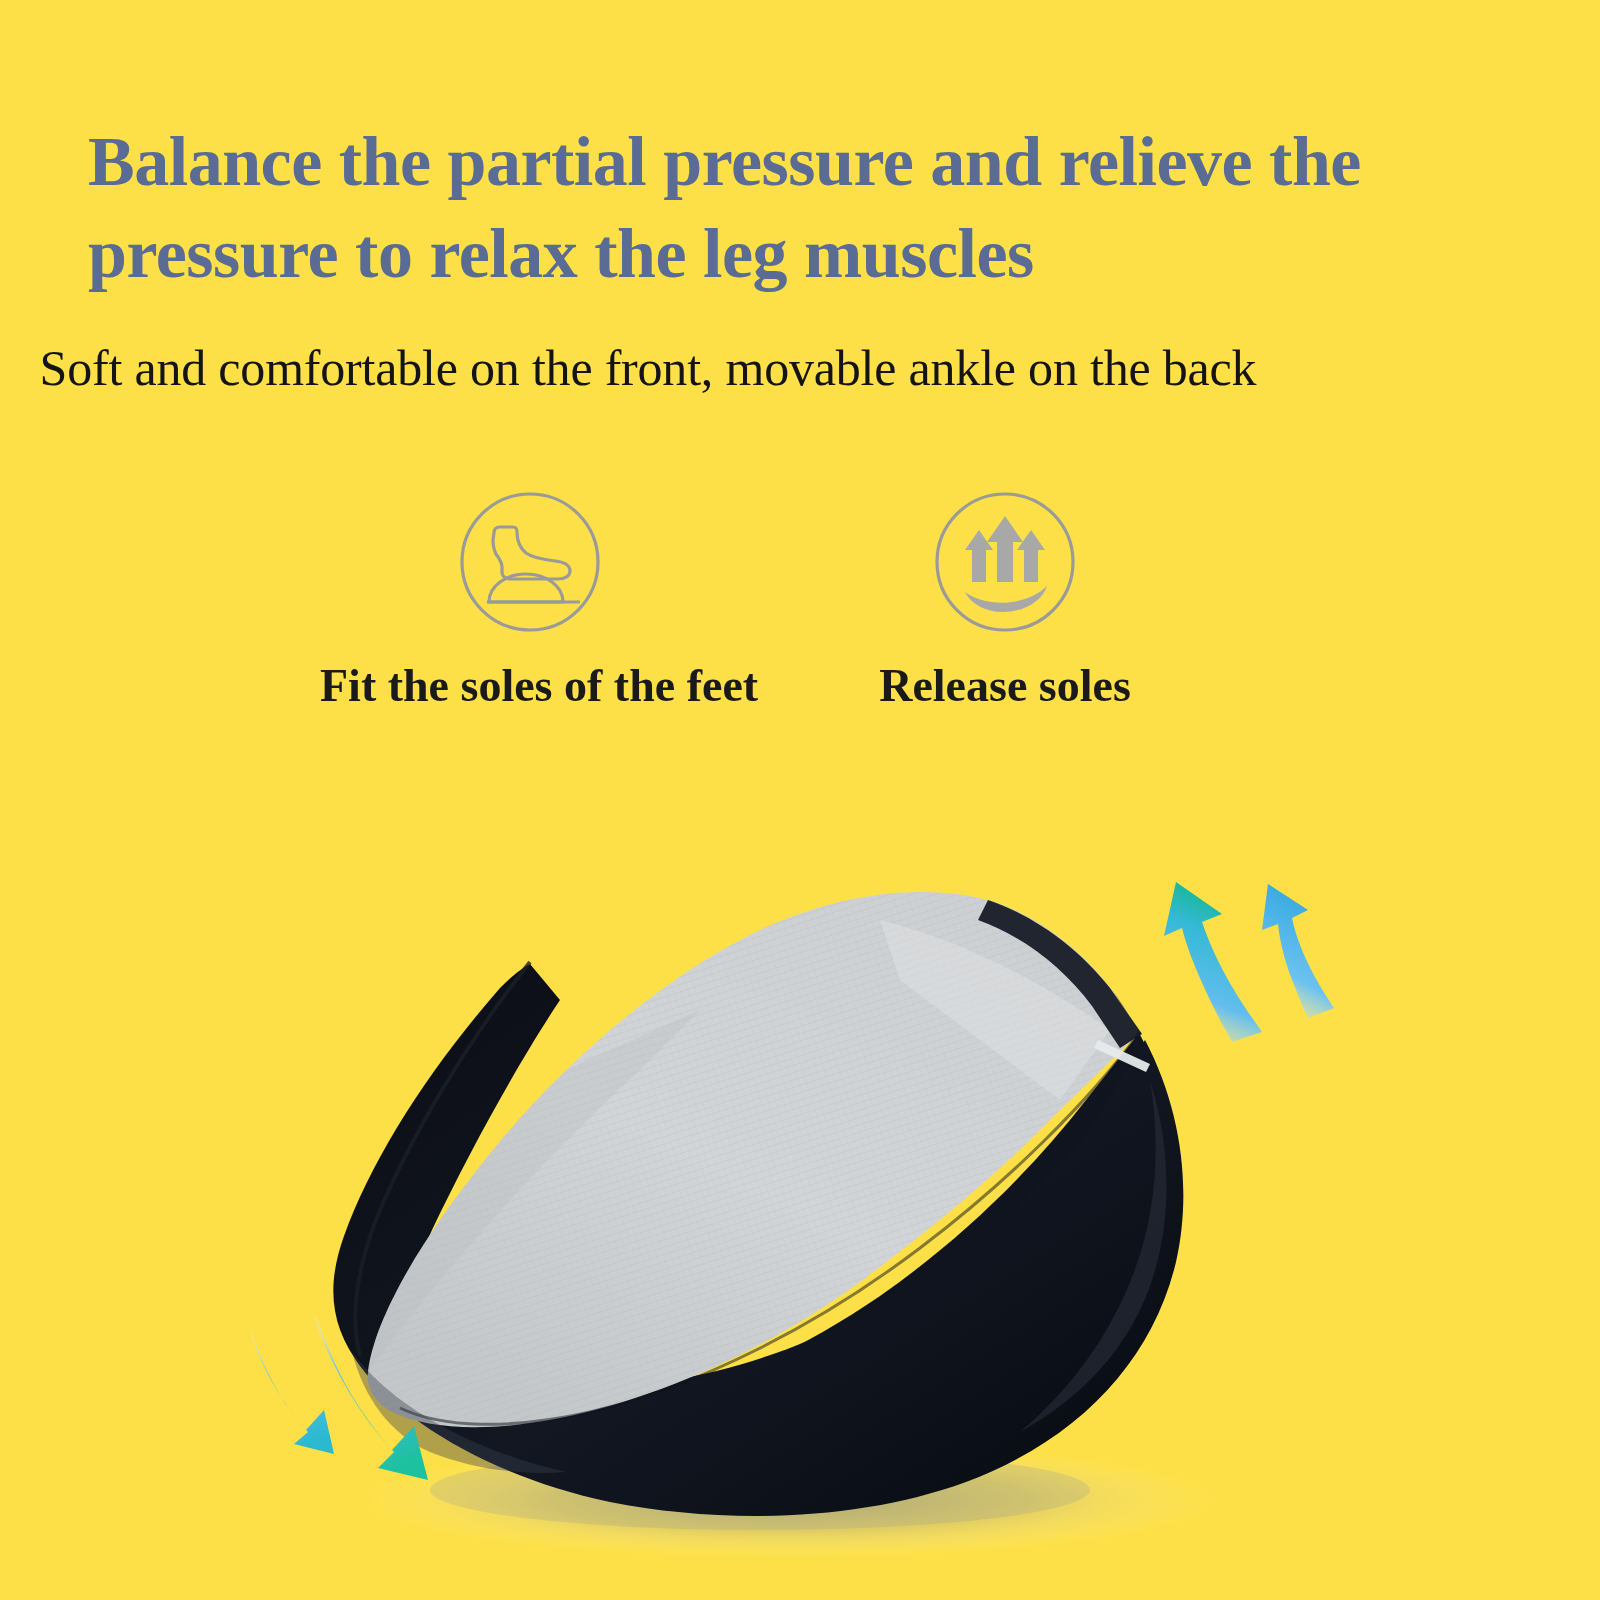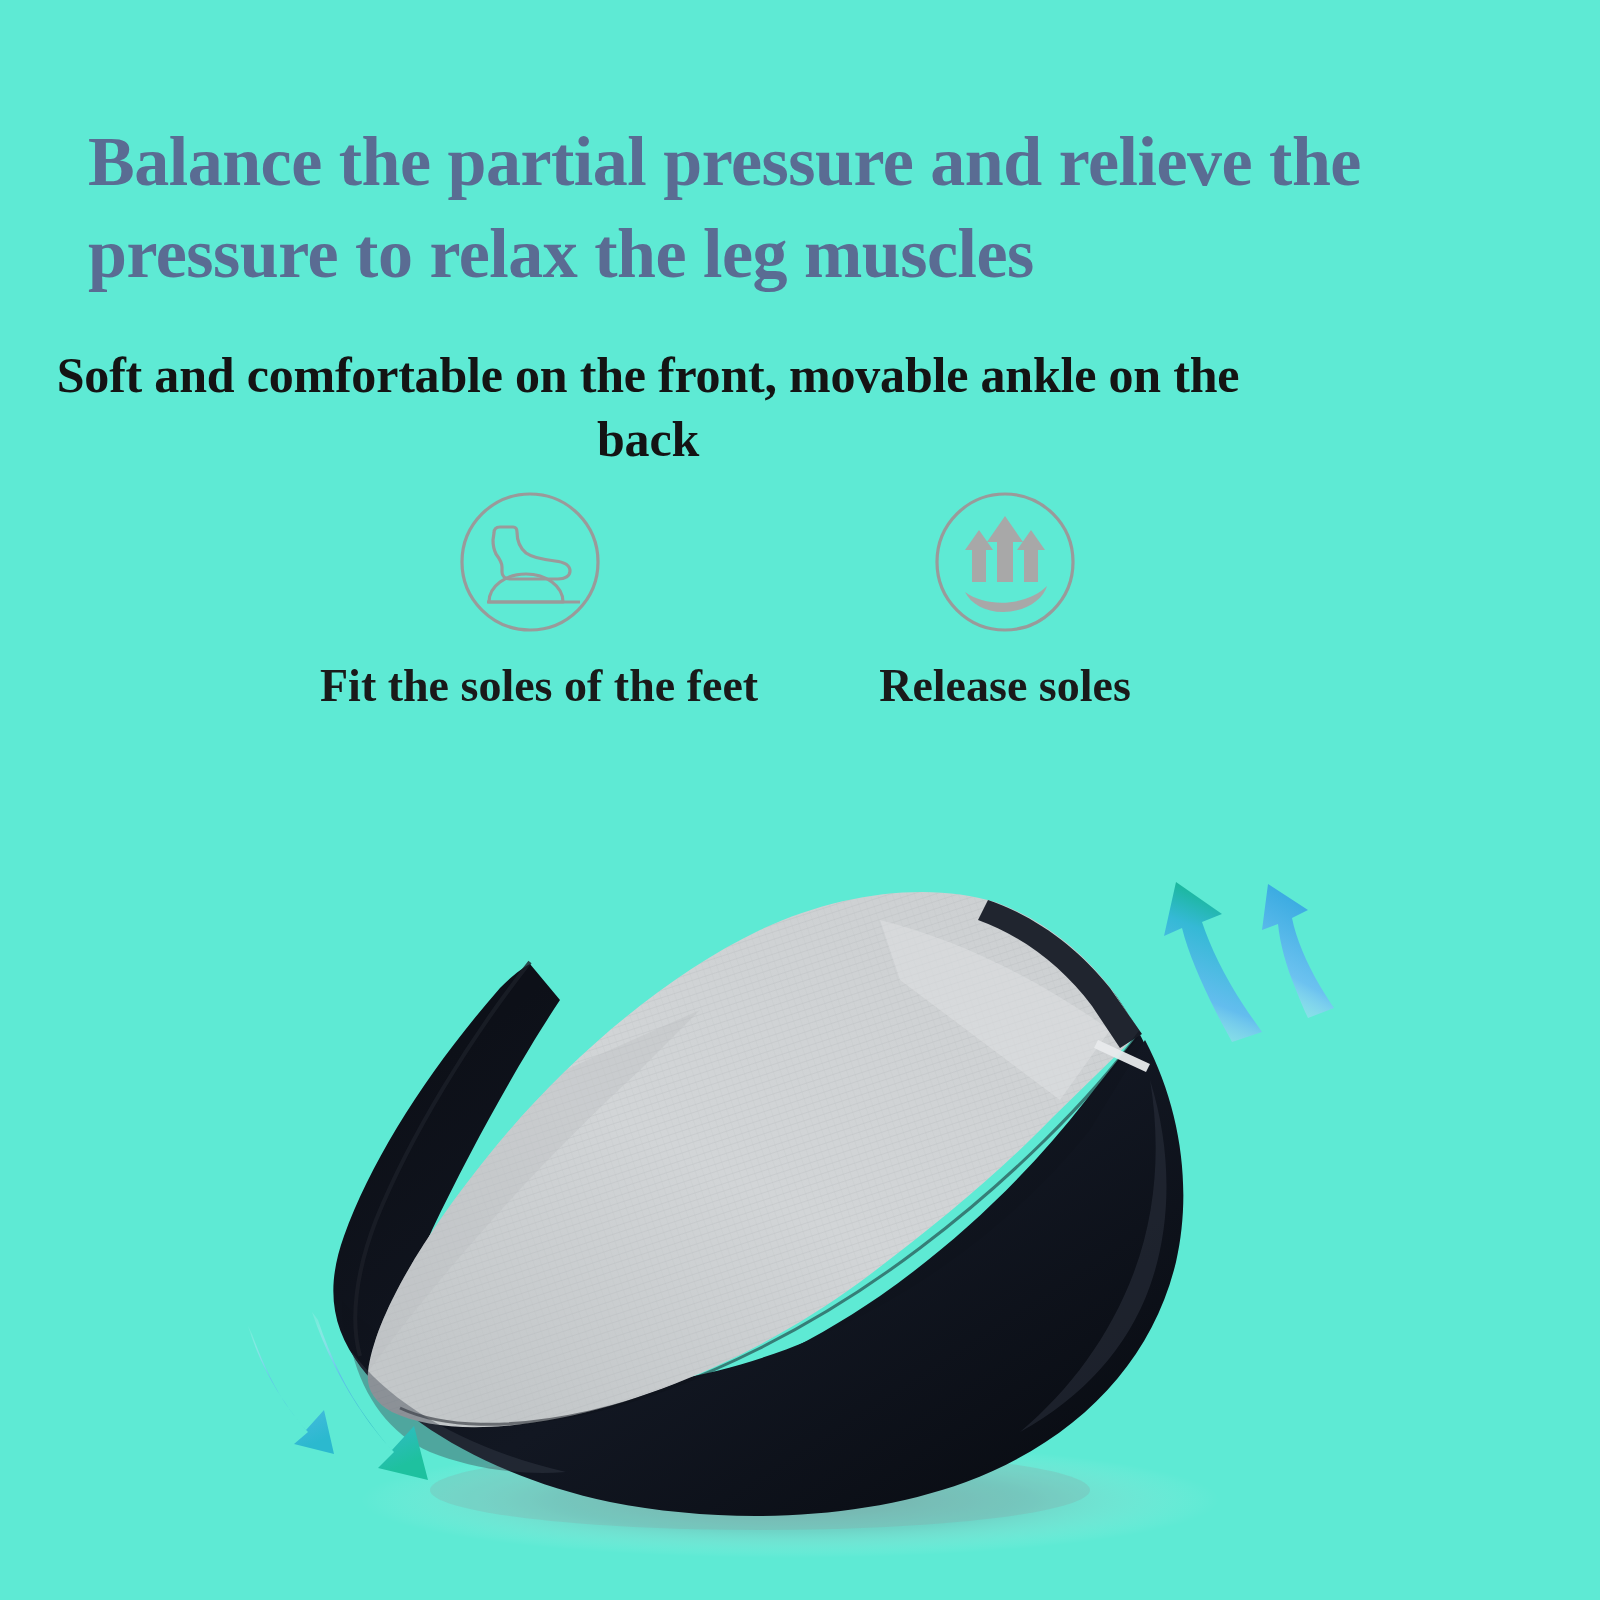--- a/index.html
+++ b/index.html
@@ -12,48 +12,48 @@
     height: 1600px;
     position: relative;
     overflow: hidden;
     font-family: "Liberation Serif", "DejaVu Serif", serif;
     -webkit-font-smoothing: antialiased;
   }
 
   .page {
     position: absolute;
     inset: 0;
-    background: #5eead4;
+    background: #fde047;
   }
 
   
   .headline {
     position: absolute;
     left: 88px;
     top: 116px;
     width: 1430px;
     color: #5a6c93;
     font-size: 70px;
     line-height: 92px;
     font-weight: 700;
     letter-spacing: -0.5px;
     font-family: "Liberation Serif", "DejaVu Serif", serif;
   }
 
   
   .subheadline {
     position: absolute;
     left: 0;
-    top: 343px;
+    top: 336px;
     width: 1296px;
     text-align: center;
     color: #141414;
     font-size: 50px;
     line-height: 64px;
-    font-weight: 700;
+    font-weight: 400;
     letter-spacing: -0.2px;
     font-family: "Liberation Serif", "DejaVu Serif", serif;
   }
 
   
   .features {
     position: absolute;
     left: 0;
     top: 488px;
     width: 1416px;

